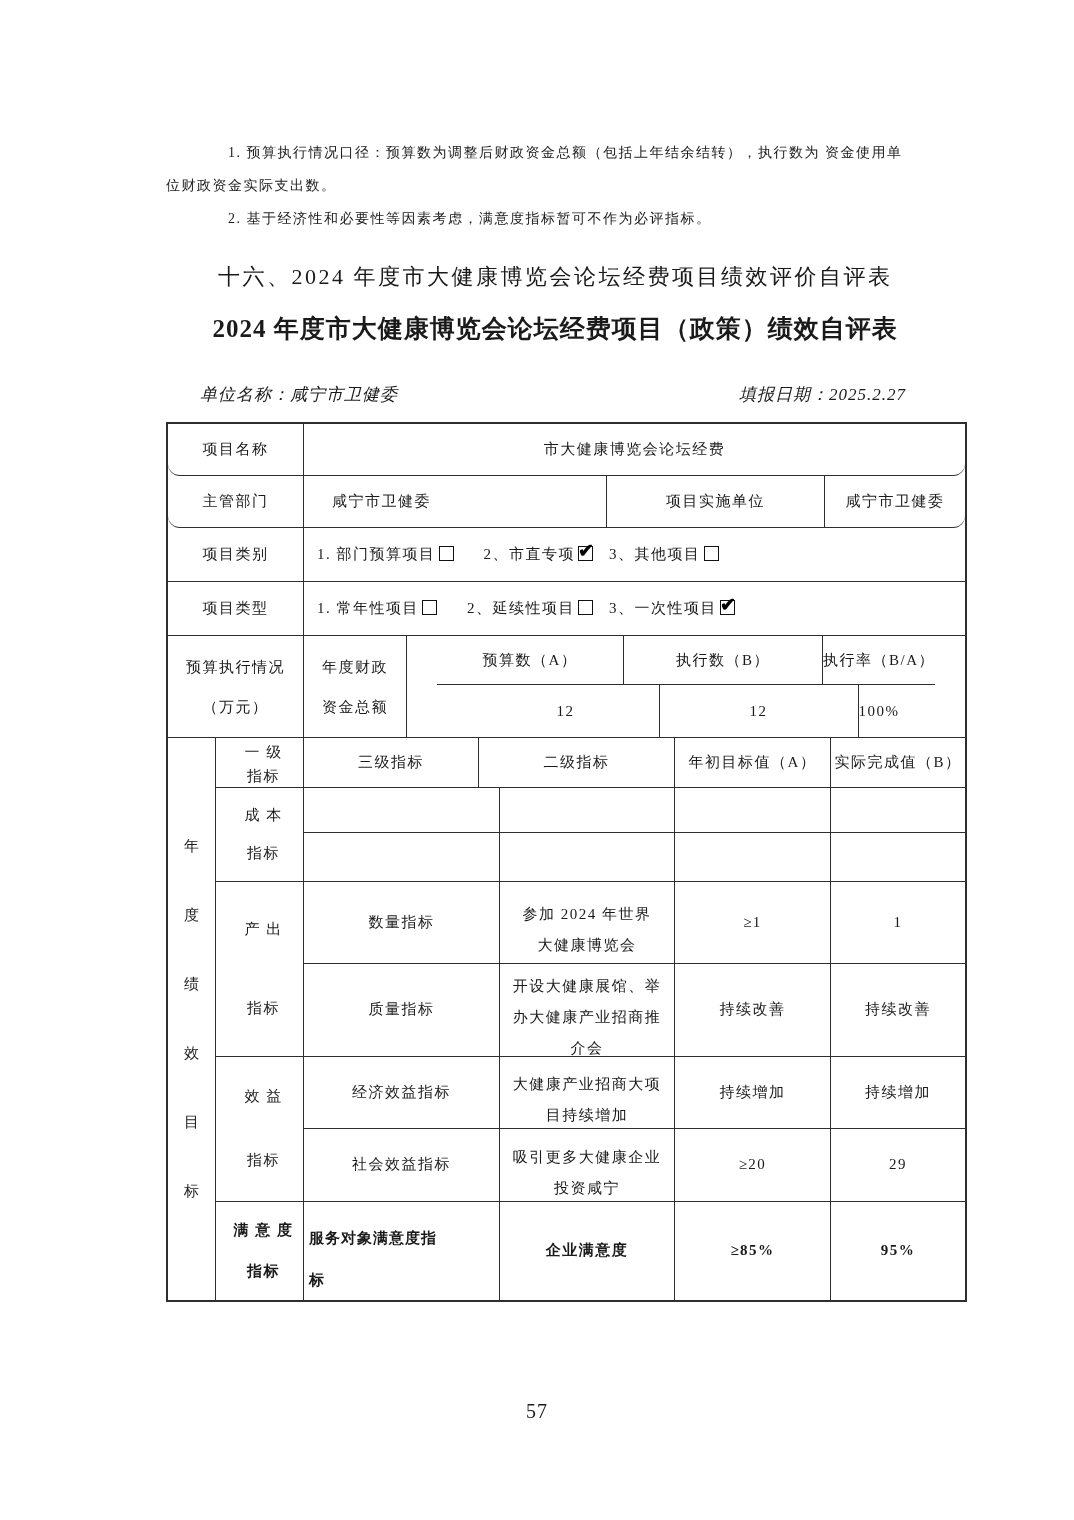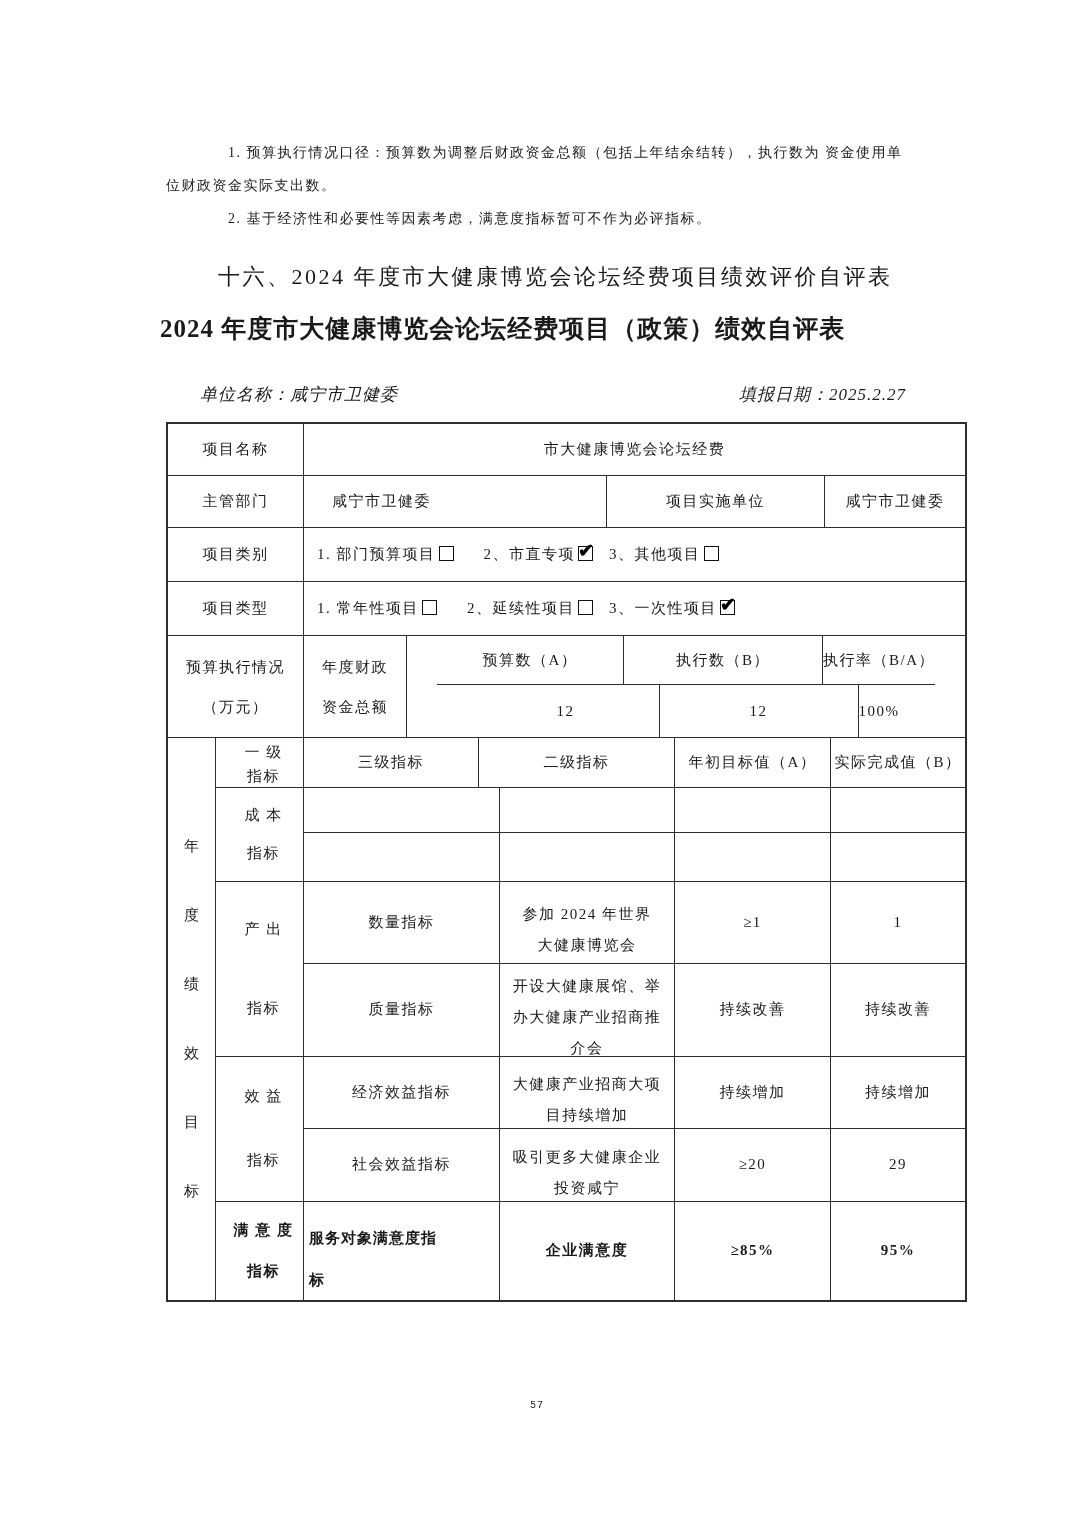--- a/index.html
+++ b/index.html
@@ -11,37 +11,37 @@
   }
   
   .notes { padding-top:136px; margin-left:166px; width:742px;
            font-size:14px; line-height:33px; letter-spacing:1.5px; }
   .note  { text-indent:62px; }
   
   .section-heading { margin:16px 0 0 160px; width:770px;
                      font-size:22px; line-height:51px; letter-spacing:2.5px;
                      text-indent:58px; font-weight:400; }
   .main-title { margin:10px 0 16px 160px; width:790px;
-                font-size:25px; font-weight:700; letter-spacing:1px; }
+                font-size:25px; font-weight:700; letter-spacing:1px;text-align:center; }
   
   .meta-row { margin:38px 0 0 200px; width:706px; display:flex;
               justify-content:space-between; font-size:17px;
               font-style:italic; letter-spacing:1px; }
   
   .doc-table { margin:16px 0 0 166px; width:801px;
                border:2px solid #2e2e2e; font-size:15px; letter-spacing:1.5px; }
   .r { display:flex; border-bottom:1.5px solid #2e2e2e; align-items:stretch; }
   .r:last-child { border-bottom:none; }
   .c { border-right:1.5px solid #2e2e2e; display:flex; align-items:center;
        justify-content:center; text-align:center; flex:0 0 auto; }
   .c:last-child { border-right:none; flex:1 1 auto; }
   .pad-l { justify-content:flex-start; text-align:left; padding-left:28px; }
   .pad-s { justify-content:flex-start; text-align:left; padding-left:13px; }
   .w-label { flex-basis:136px; }
-  .h-52 { height:52px; } .h-54 { height:54px; }
+  .h-52 { height:52px;border-radius:12px; } .h-54 { height:54px; }
   
   .budget-row { height:102px; }
   .two-line { flex-direction:column; justify-content:space-around;
               padding:12px 0 10px 0; }
   .budget-nest { flex-direction:column; padding:0; align-items:center; }
   .bn-row { display:flex; flex:0 0 auto; }
   .bn-row.top { height:49px; border-bottom:1.5px solid #2e2e2e; }
   .bn-row.bot { height:51.5px; }
   .bn-a { flex-basis:187px; } .bn-b { flex-basis:199px; }
   
@@ -72,21 +72,21 @@
   .s-l2 { flex-basis:196px; } .s-l3 { flex-basis:175px; } .s-ta { flex-basis:156px; }
   .rh-45 { height:44.5px; } .rh-48 { height:48px; }
   .rh-82 { height:82px; } .rh-92 { height:92px; } .rh-72 { height:72px; }
   .sat-row { height:98px; }
   .wrap { line-height:31px;margin-top:16px; }
   .w134 { width:134px; } .w162 { width:162px; } .w150 { width:150px; }
   .sat-l2 { justify-content:flex-start; text-align:left; padding-left:5px; }
   .sat-l2 .wrap { width:142px; letter-spacing:1px; line-height:42px; }
   
   .page-num { position:absolute; left:0; right:0; top:1400px;
-              text-align:center; font-size:10px; letter-spacing:1px;font-family:Liberation Mono, monospace; }
+              text-align:center; font-size:20px; letter-spacing:1px; }
 </style>
 </head>
 <body>
 
 <div class="notes">
   <p class="note">1. 预算执行情况口径：预算数为调整后财政资金总额（包括上年结余结转），执行数为  资金使用单位财政资金实际支出数。</p>
   <p class="note">2. 基于经济性和必要性等因素考虑，满意度指标暂可不作为必评指标。</p>
 </div>
 
 <h2 class="section-heading">十六、2024 年度市大健康博览会论坛经费项目绩效评价自评表</h2>

